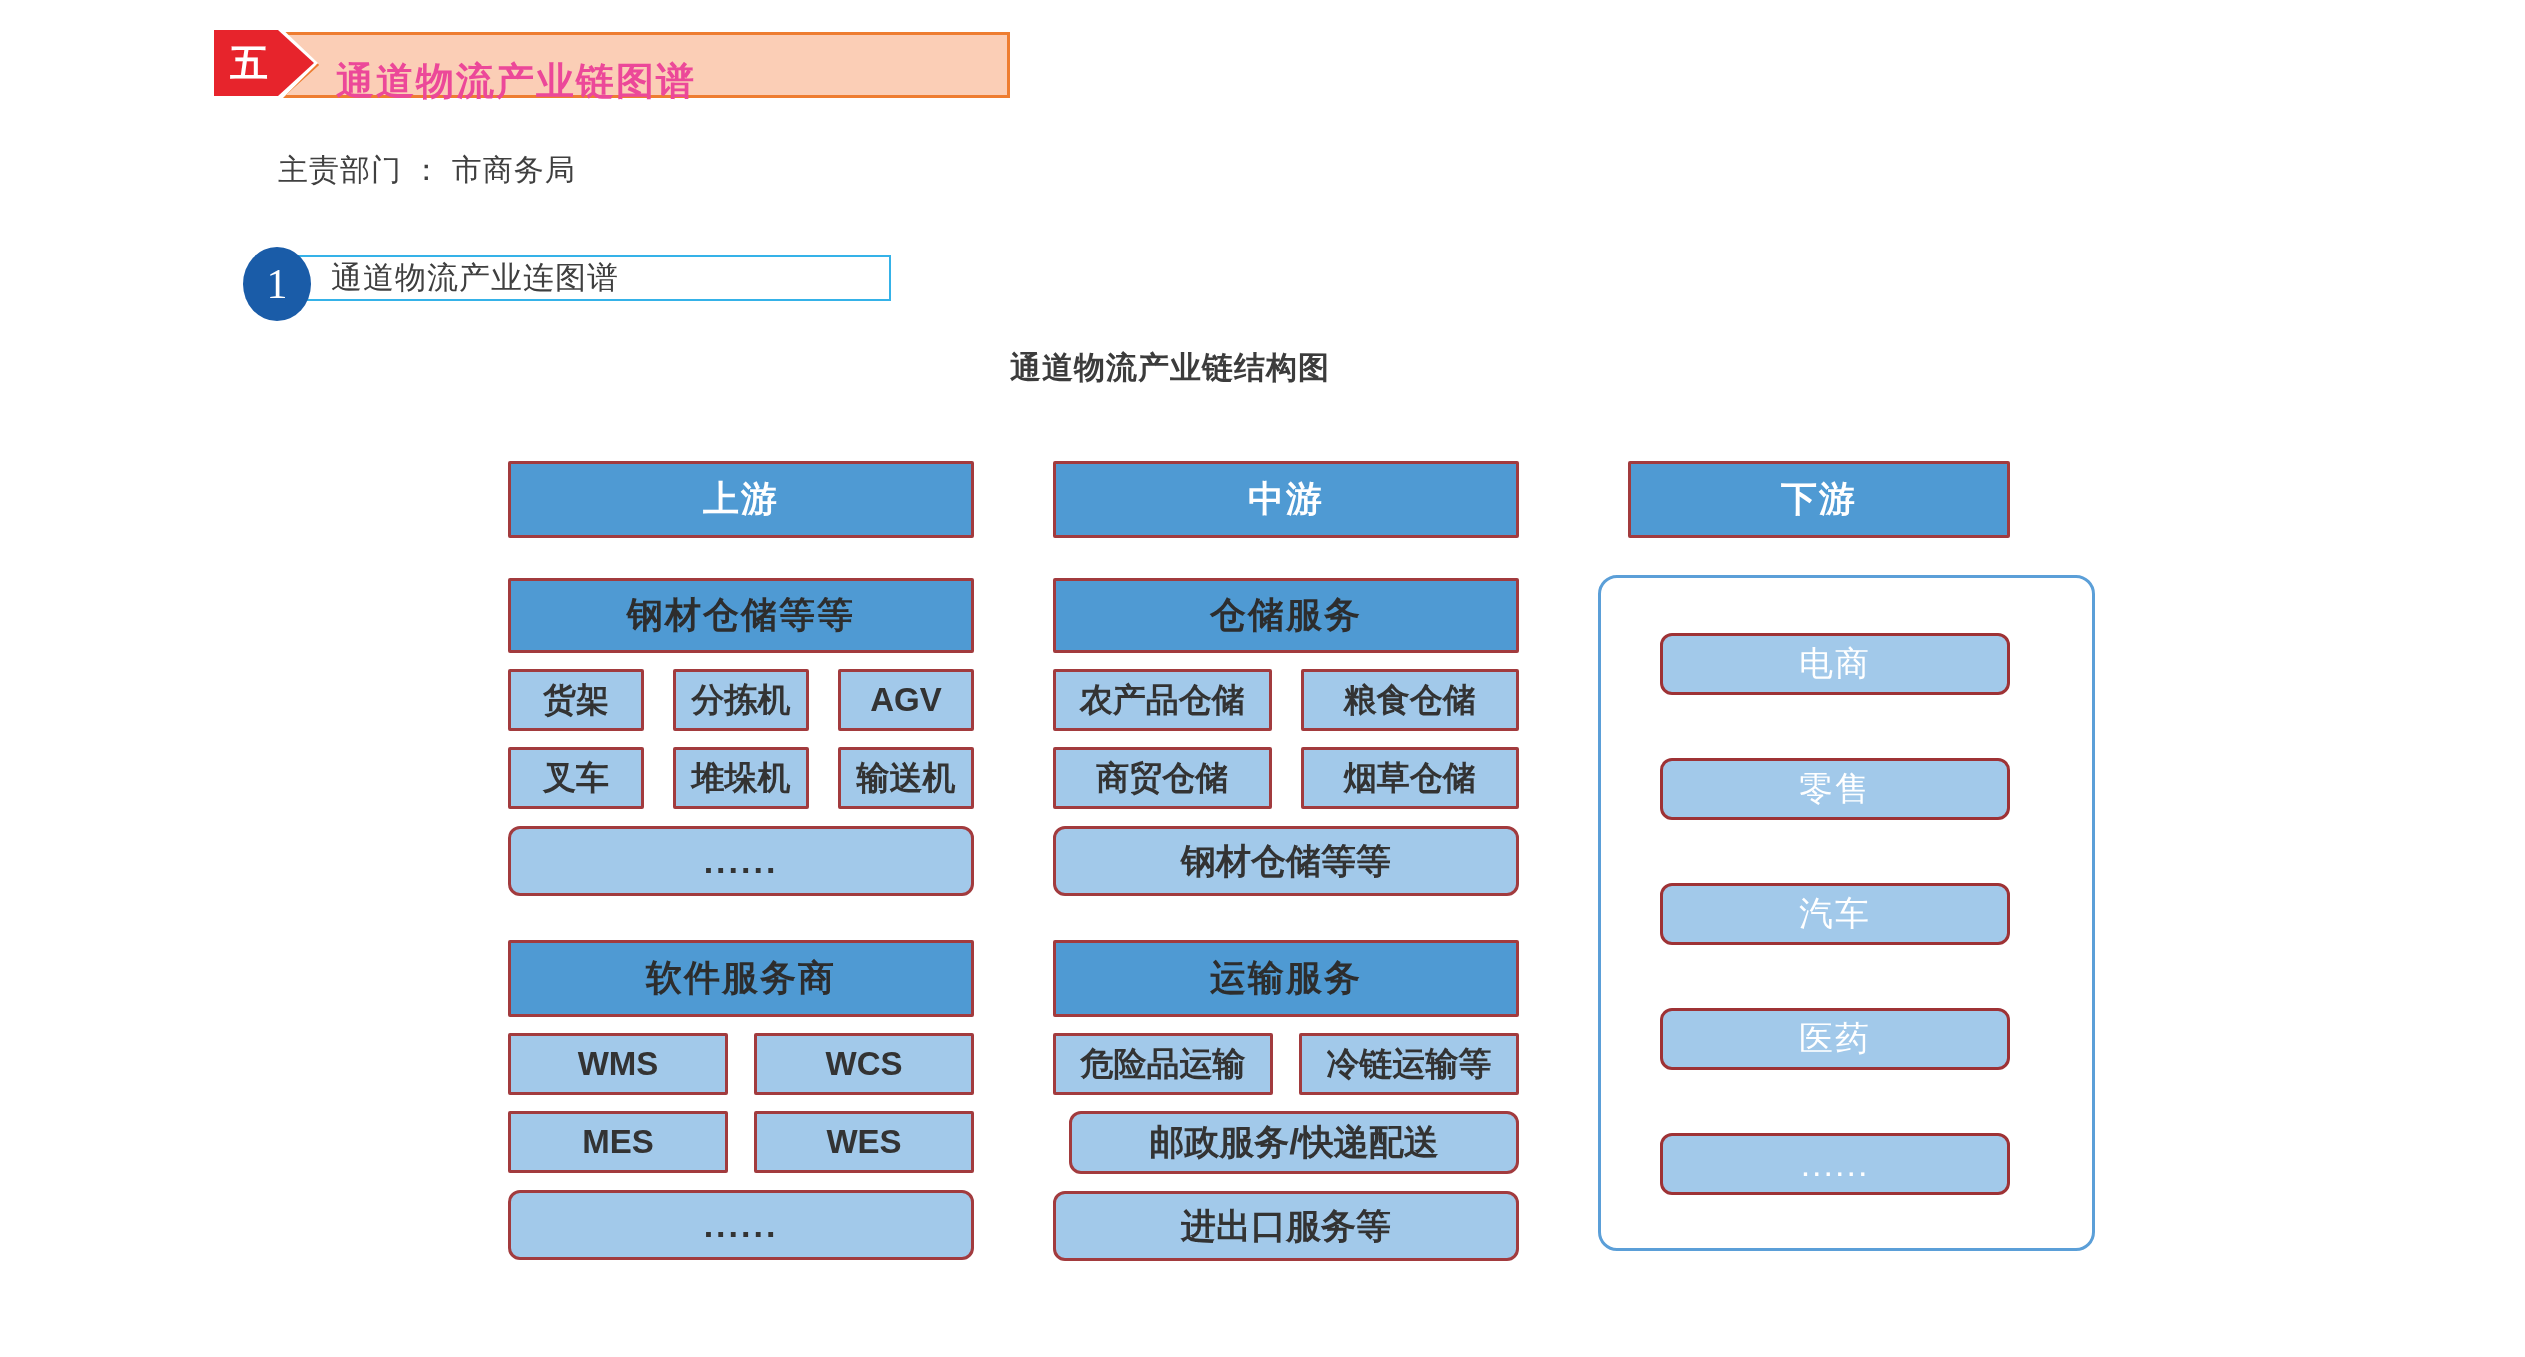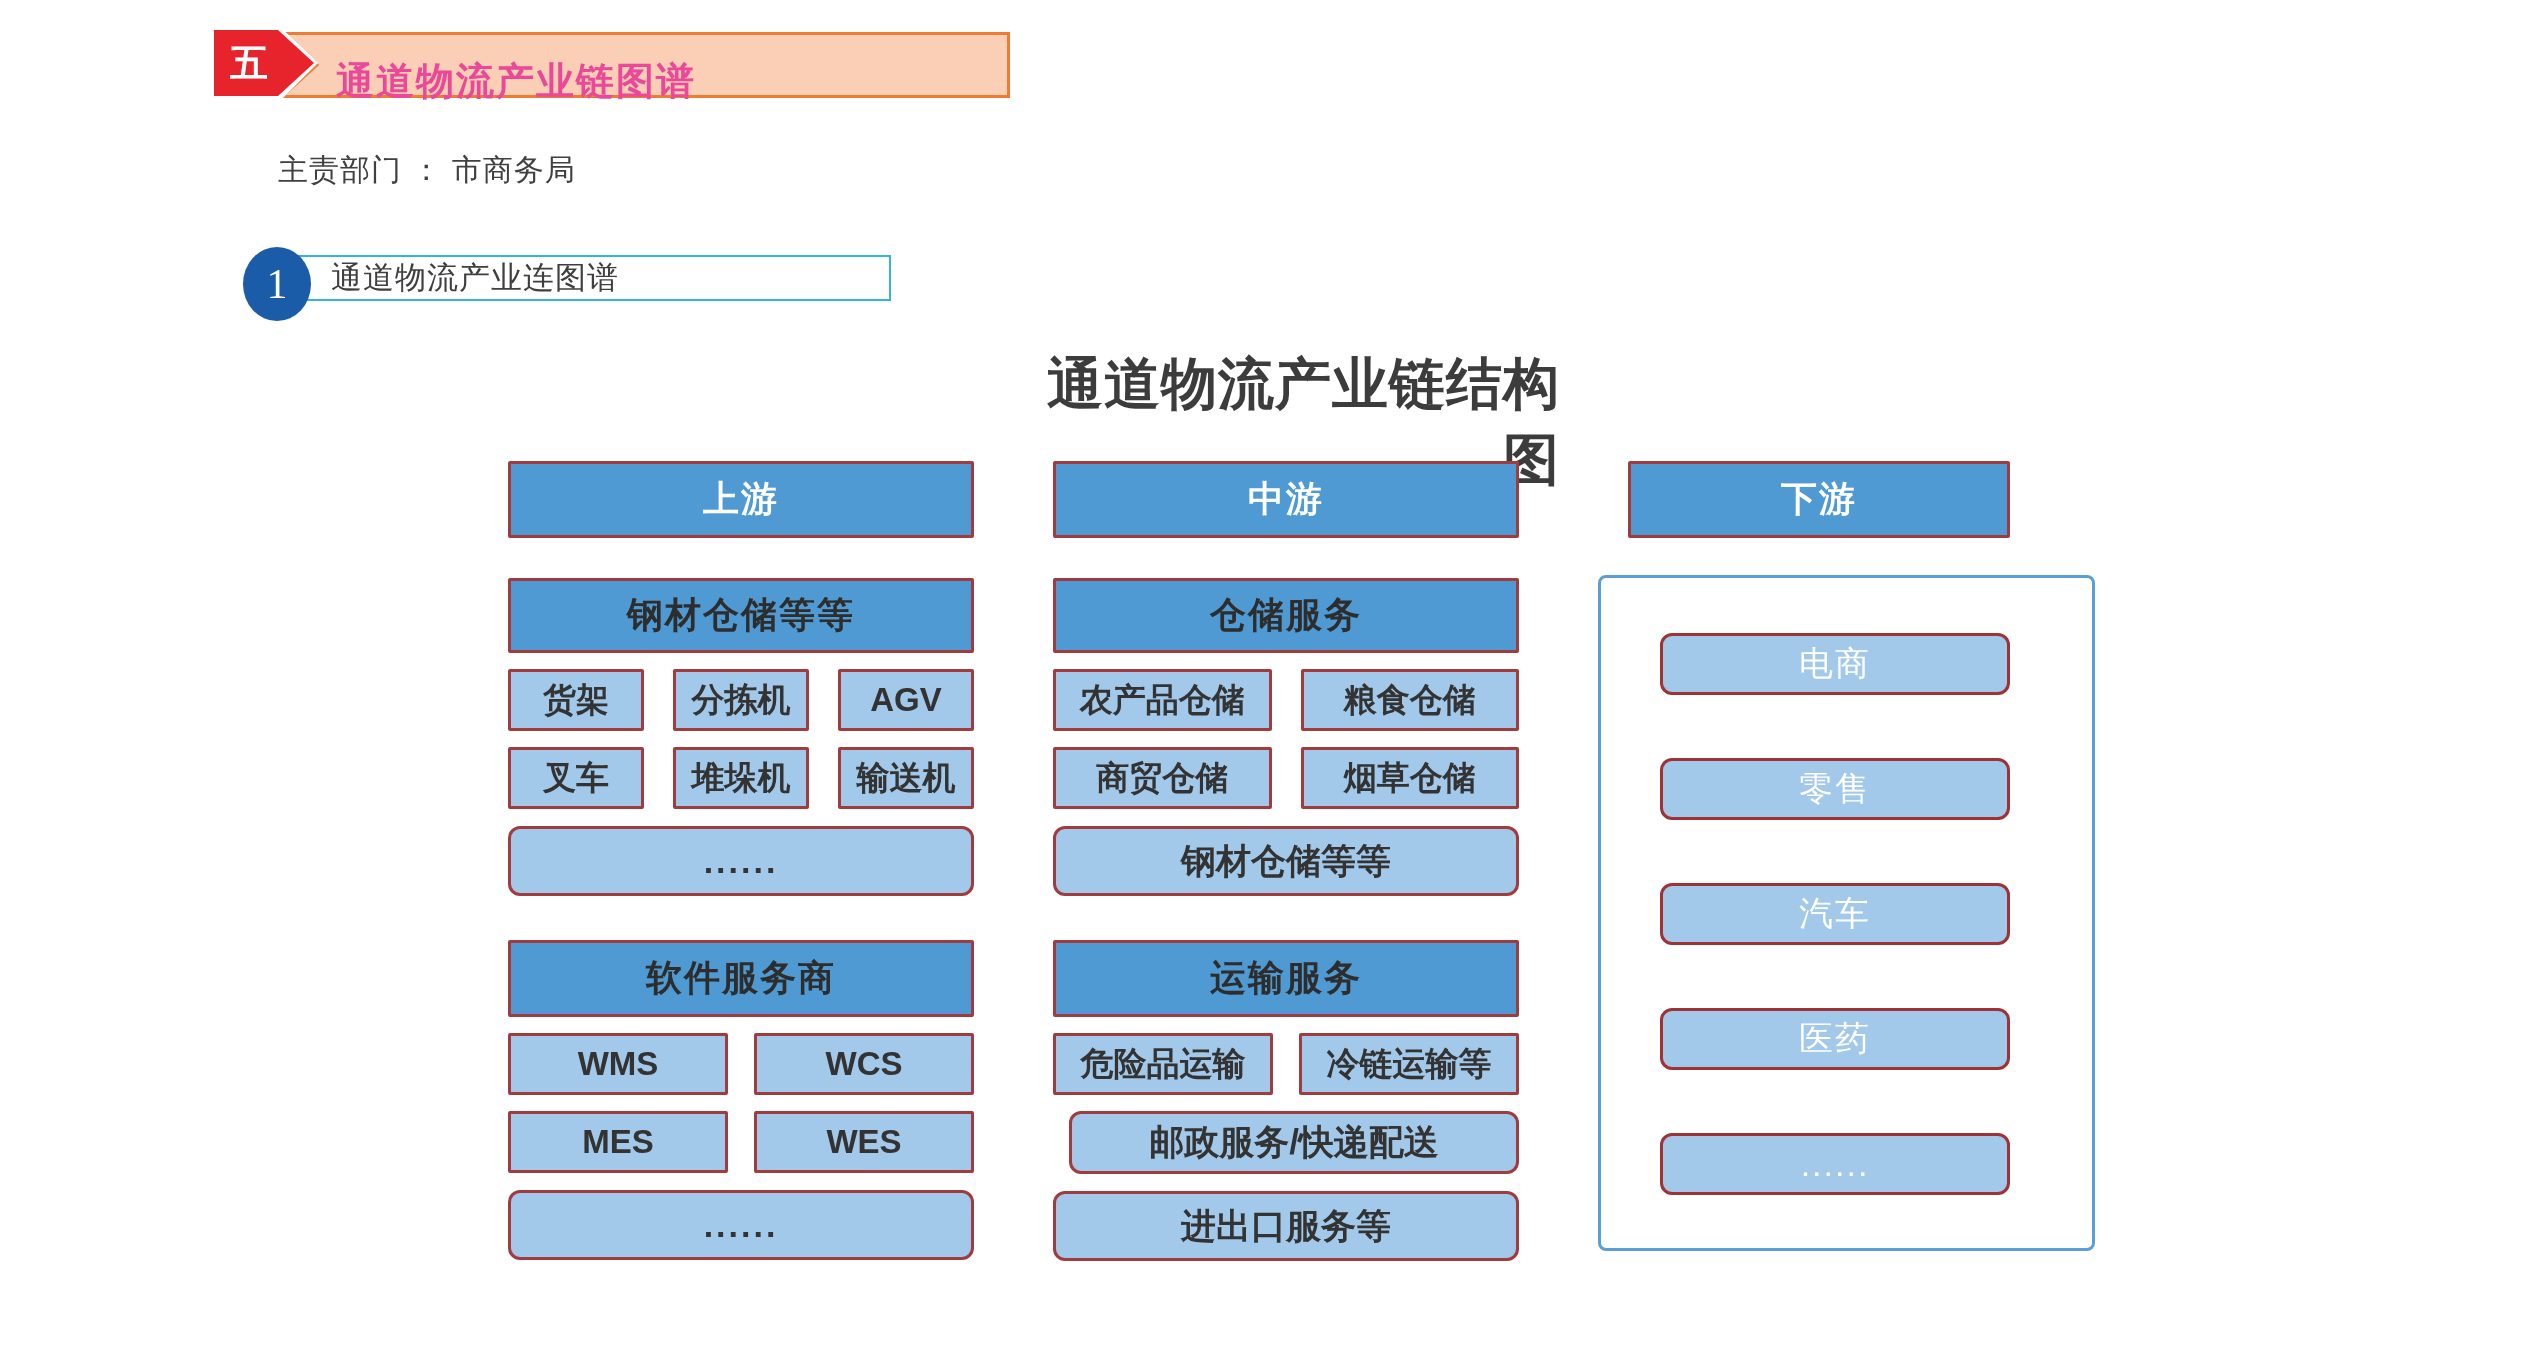--- a/index.html
+++ b/index.html
@@ -28,22 +28,22 @@
 
   
   .item-box{position:absolute;left:263px;top:255px;width:628px;height:46px;background:#ffffff;
     border:2px solid #35b2e8;box-sizing:border-box;display:flex;align-items:center;
     padding-left:66px;font-size:31px;color:#3f3f3f;letter-spacing:1px;z-index:1;}
   .item-circle{position:absolute;left:243px;top:247px;width:68px;height:74px;border-radius:50%;
     background:#1a5ca8;color:#ffffff;display:flex;align-items:center;justify-content:center;
     font-size:42px;font-family:"Liberation Serif","DejaVu Serif",serif;z-index:2;}
 
   
-  .diagram-title{position:absolute;left:1010px;top:347px;width:550px;text-align:right;
-    font-size:56px;font-weight:700;color:#3c3c3c;letter-spacing:1px;}
+  .diagram-title{position:absolute;left:1010px;top:347px;width:550px;text-align:left;
+    font-size:31px;font-weight:700;color:#3c3c3c;letter-spacing:1px;}
 
   
   .col{position:absolute;top:461px;width:466px;display:flex;flex-direction:column;}
   .col1{left:508px;}
   .col2{left:1053px;}
   .box{box-sizing:border-box;display:flex;align-items:center;justify-content:center;
     border:3px solid #a23b3e;border-radius:2px;}
   .col-header{height:77px;background:#4f9ad3;color:#ffffff;font-size:36px;font-weight:700;
     letter-spacing:2px;margin-bottom:40px;}
   .sec-header{height:75px;background:#4f9ad3;color:#2d2d2d;font-size:36px;font-weight:700;
@@ -55,21 +55,21 @@
   .chip{flex:1;height:62px;background:#a2c9ea;color:#333333;font-size:33px;font-weight:700;}
   .wide{height:70px;background:#a2c9ea;color:#333333;font-size:35px;font-weight:700;border-radius:12px;}
   .wide-sm{height:63px;background:#a2c9ea;color:#333333;font-size:35px;font-weight:700;
     border-radius:12px;margin-bottom:17px;margin-left:16px;}
   .dots{letter-spacing:3px;font-size:34px;}
 
   
   .col3-header{position:absolute;left:1628px;top:461px;width:382px;height:77px;
     background:#4f9ad3;color:#ffffff;font-size:36px;font-weight:700;letter-spacing:2px;}
   .ds-container{position:absolute;left:1598px;top:575px;width:497px;height:676px;
-    border:3px solid #5b9fd8;border-radius:8px;box-sizing:border-box;background:#ffffff;}
+    border:3px solid #5b9fd8;border-radius:19px;box-sizing:border-box;background:#ffffff;}
   .ds-bars{position:absolute;left:59px;top:55px;width:350px;display:flex;flex-direction:column;gap:63px;}
   .ds-bar{height:62px;background:#a2c9ea;border:3px solid #9e3235;border-radius:12px;
     box-sizing:border-box;display:flex;align-items:center;justify-content:center;
     color:#ffffff;font-size:34px;letter-spacing:2px;}
 </style>
 </head>
 <body>
 
 <div class="canvas">
 

